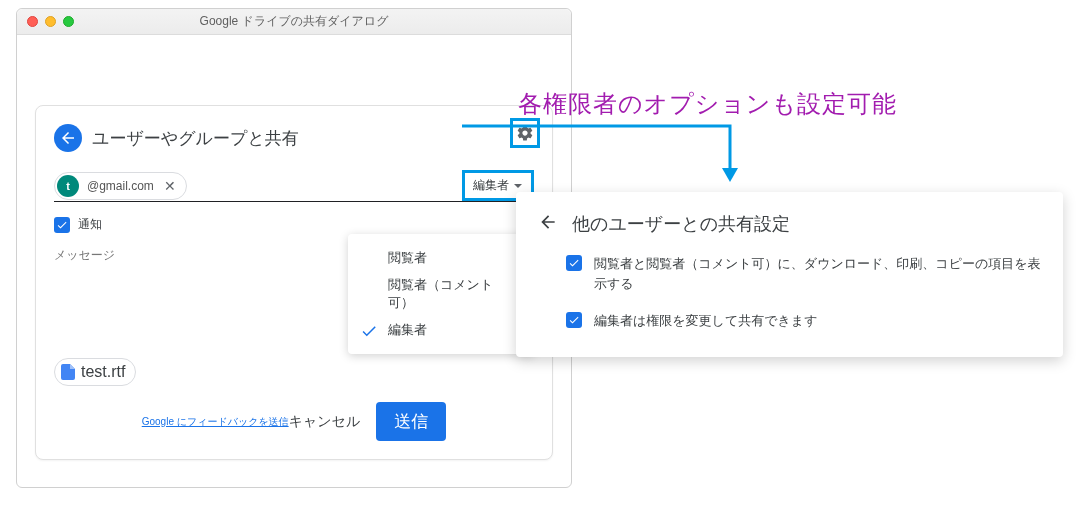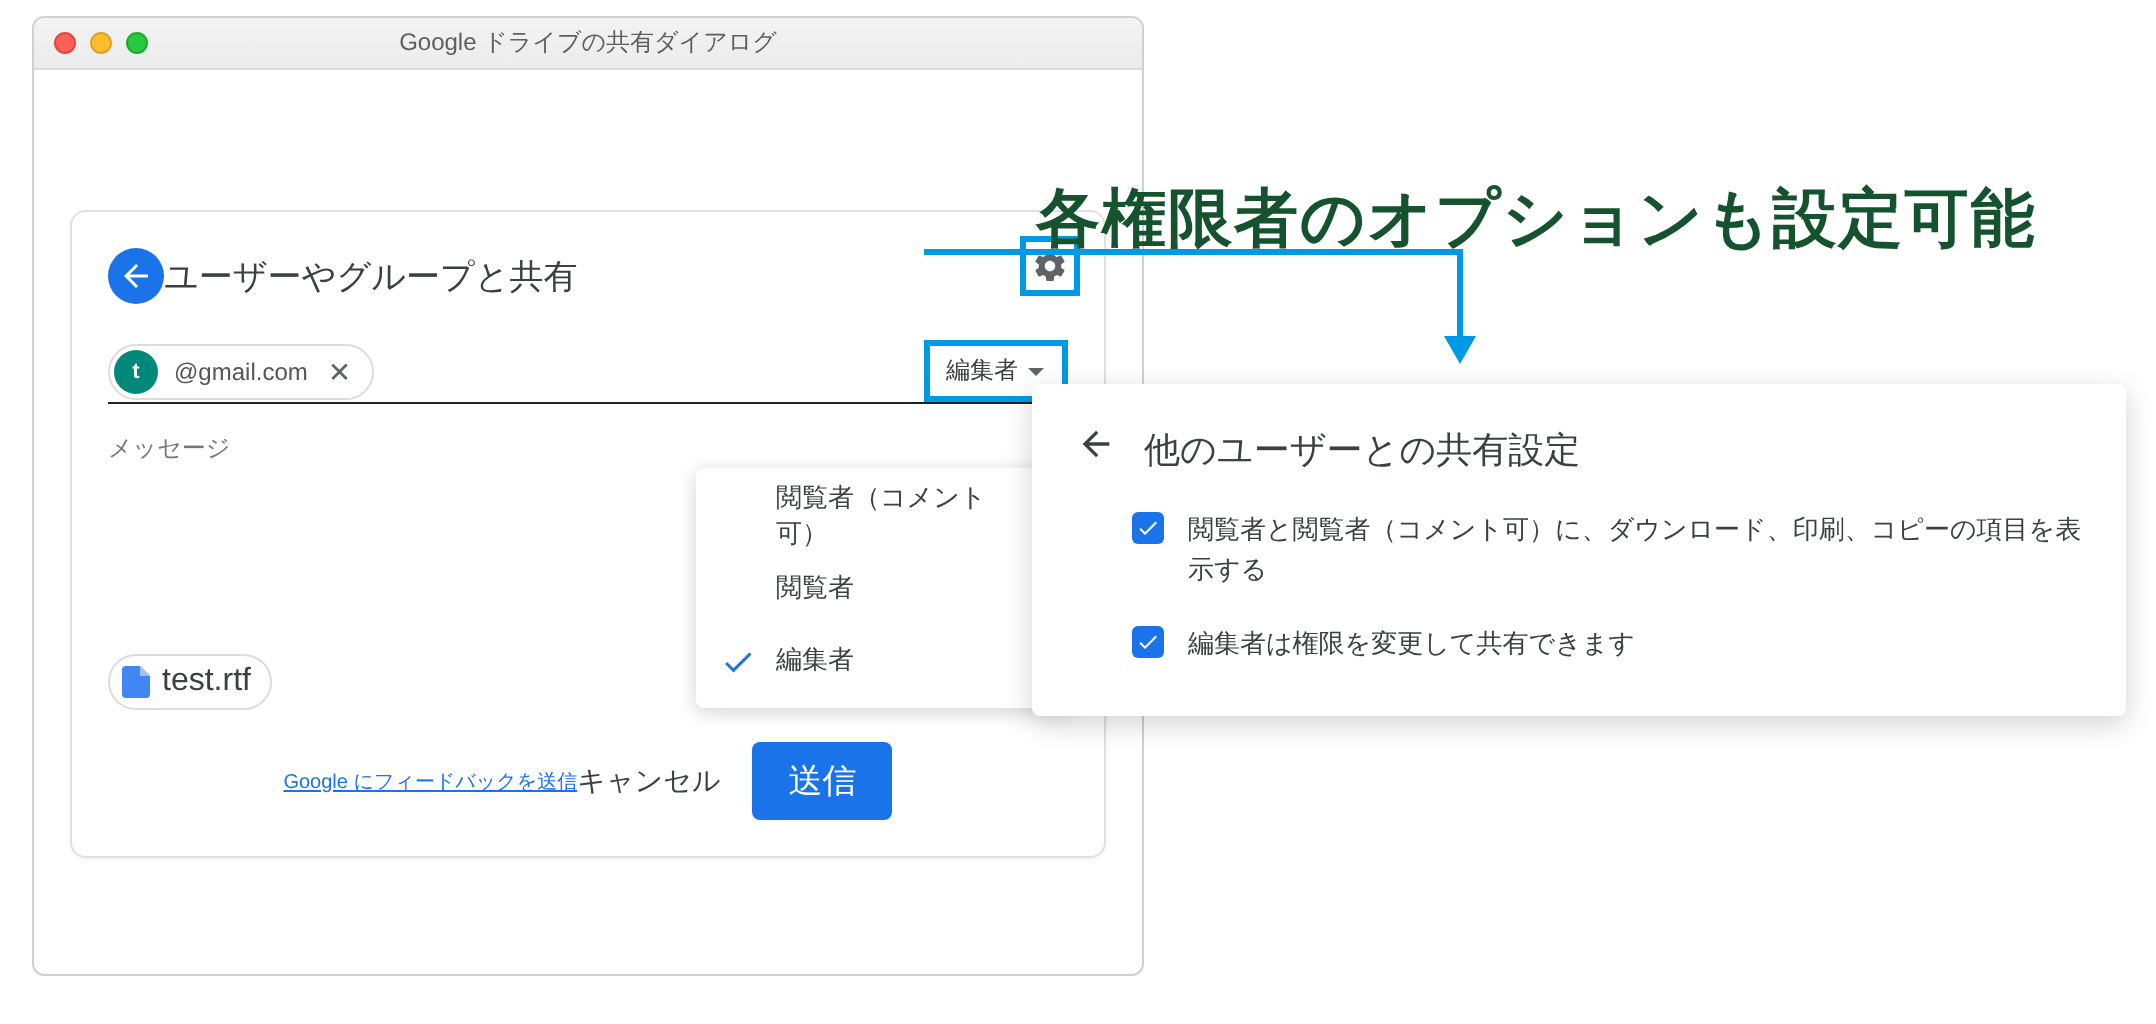--- a/index.html
+++ b/index.html
@@ -48,21 +48,21 @@
   .dialog {
     margin: 70px 18px 0 18px;
     border: 1px solid #e0e0e0;
     border-radius: 8px;
     background: #fff;
     box-shadow: 0 1px 2px rgba(0,0,0,0.05);
     padding: 18px;
     position: relative;
   }
 
-  .dlg-header { display:flex; align-items:center; }
+  .dlg-header { display:flex; align-items:center; gap:10px; }
   .back-circle {
     width: 28px; height:28px; border-radius:50%;
     background:#1a73e8; display:flex; align-items:center; justify-content:center;
   }
   .back-circle svg { width:18px;height:18px; fill:#fff;}
   .dlg-title { font-size: 17px; color:#3c4043; }
 
   .gear-box {
     position:absolute; top: 12px; right: 12px;
     width:30px; height:30px; border:3px solid #0099e5;
@@ -136,21 +136,21 @@
   .foot-right { display:flex; align-items:center; gap:16px;}
   .cancel { font-size:14px; color:#3c4043;}
   .send {
     background:#1a73e8; color:#fff; font-size:17px;
     padding: 8px 18px; border-radius:4px;
   }
 
   
   .annot-title {
     position:absolute; left: 518px; top: 88px;
-    font-size: 32px; color:#14532d; letter-spacing: 1px; font-weight: bold;
+    font-size: 24px; color:#a21caf; letter-spacing: 1px;
   }
   .arrow { position:absolute; left: 460px; top: 120px; width: 280px; height: 70px; pointer-events:none;}
 
   .settings-panel {
     position:absolute; left: 516px; top: 192px;
     width: 547px; background:#fff;
     box-shadow: 0 4px 14px rgba(0,0,0,0.18);
     border-radius: 4px;
     padding: 20px 22px 26px 22px;
   }
@@ -198,29 +198,37 @@
         <div class="x">✕</div>
       </div>
       <div class="role-btn">
         <span>編集者</span>
         <svg viewBox="0 0 10 10">
             <path d="M1 3l4 4 4-4z"></path>
           </svg>
       </div>
     </div>
 
+    <div class="notify-row">
+      <div class="cb">
+        <svg viewBox="0 0 24 24">
+            <path d="M9 16.2 4.8 12l-1.4 1.4L9 19 21 7l-1.4-1.4z"></path>
+          </svg>
+      </div>
+      <span style="font-size:12px;color:#3c4043;">通知</span>
+    </div>
 
     <div class="msg-label">メッセージ</div>
 
     <div class="role-menu">
       <div class="item">
+        <span>閲覧者</span>
+      </div>
+      <div class="item">
         <span>閲覧者（コメント可）</span>
-      </div>
-      <div class="item">
-        <span>閲覧者</span>
       </div>
       <div class="item">
         <span class="chk"><svg viewBox="0 0 24 24">
               <path d="M9 16.2 4.8 12l-1.4 1.4L9 19 21 7l-1.4-1.4z"></path>
             </svg></span>
         <span>編集者</span>
       </div>
     </div>
 
     <div class="file-chip">

